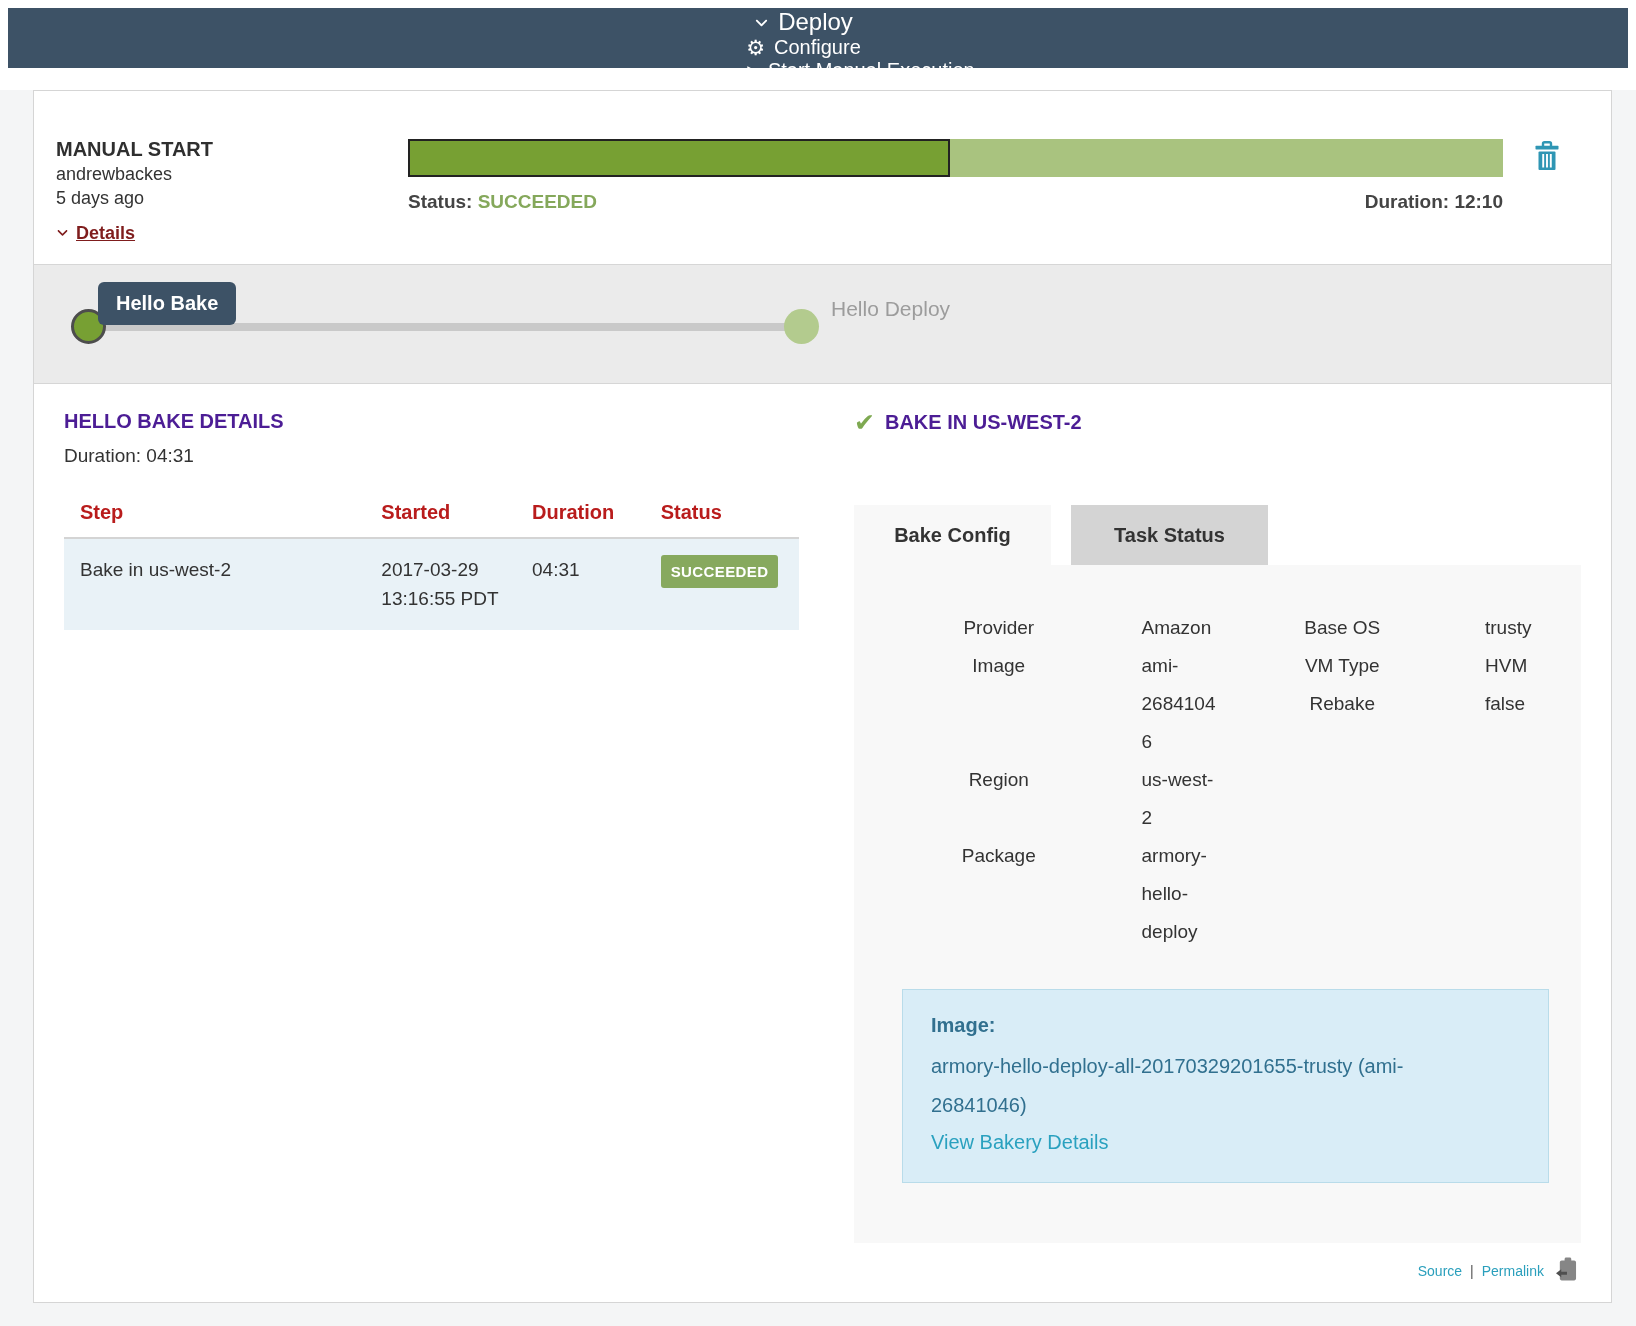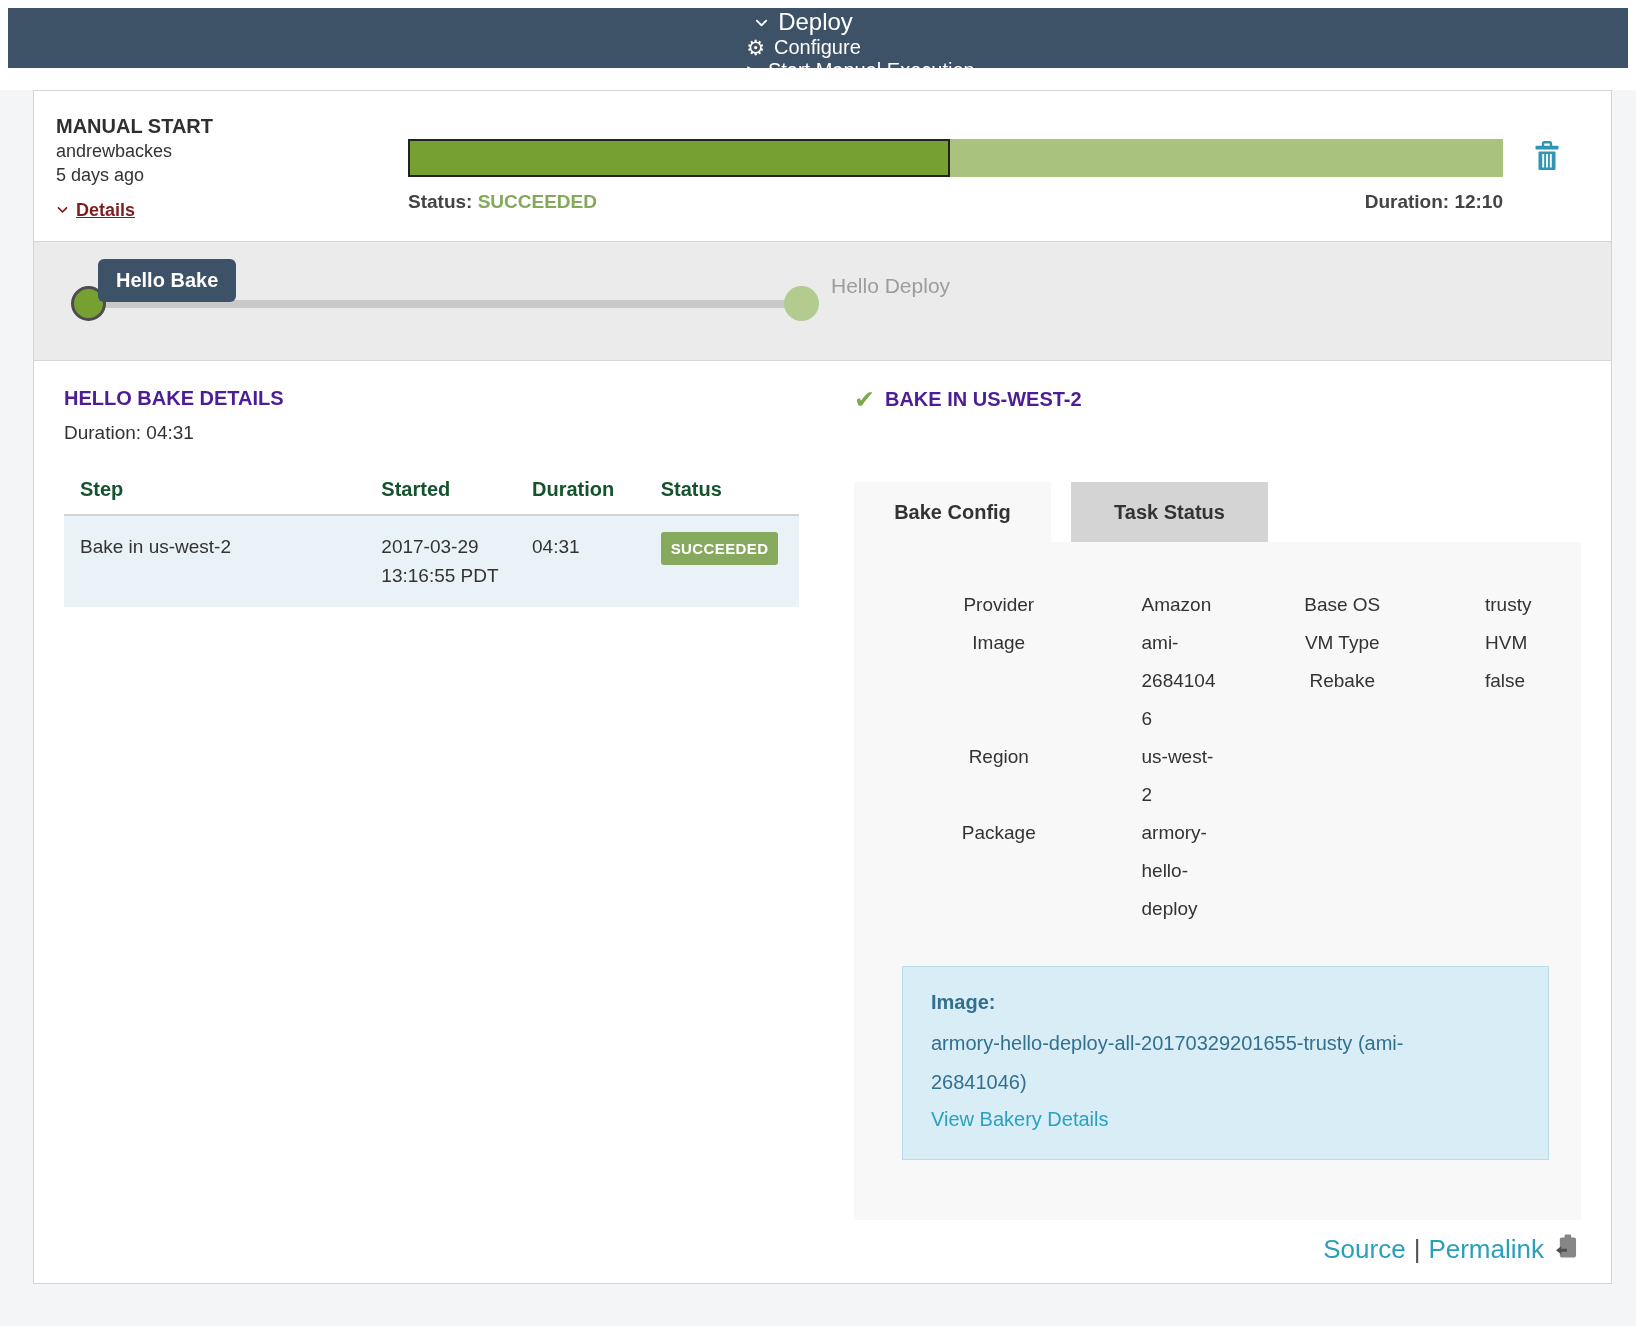--- a/index.html
+++ b/index.html
@@ -15,21 +15,21 @@
   .topbar-btn + .topbar-btn { margin-left:115px; }
   .icon-glyph { line-height:1; }
 
   
   .content-bg { background:#f4f5f6; padding-bottom:18px; min-height:1240px; }
 
   
   .card { background:#fff; border:1px solid #d5d5d5; margin:22px 24px 0 33px; }
 
   .summary { display:flex; padding:24px 20px 20px 22px; }
-  .summary-left { width:352px; flex:none; }
+  .summary-left { width:352px; flex:none;margin-top:23px; }
   .trigger-title { font-size:20px; font-weight:700; color:#2f2f2f; }
   .trigger-user, .trigger-age { font-size:18px; margin-top:3px; }
   .details-toggle { margin-top:14px; display:inline-flex; align-items:center; gap:7px;
     color:#7f1d1d; font-size:18px; font-weight:600; cursor:pointer; }
   .details-toggle .lbl { text-decoration:underline; }
   .summary-mid { flex:1; margin-top:24px; }
   .progressbar { height:38px; display:flex; width:100%; }
   .seg-done { background:#77a033; border:2px solid #222; height:100%; }
   .seg-rest { flex:1; background:#a9c37f; height:100%; }
   .status-row { display:flex; justify-content:space-between; margin-top:14px;
@@ -51,21 +51,21 @@
   .stage-label-idle { position:absolute; left:797px; top:32px; color:#9c9c9c;
     font-size:21px; cursor:pointer; }
 
   
   .details { display:flex; padding:26px 30px 18px 30px; }
   .details-left { width:735px; flex:none; }
   .section-title { font-size:20px; font-weight:700; color:#4c1d95; }
   .stage-duration { margin-top:12px; font-size:19px; }
 
   table.steps { border-collapse:collapse; width:100%; margin-top:34px; }
-  table.steps th { text-align:left; font-size:20px; color:#14532d; padding:0 0 13px 16px;
+  table.steps th { text-align:left; font-size:20px; color:#b91c1c; padding:0 0 13px 16px;
     border-bottom:2px solid #d4d4d4; font-weight:700; }
   table.steps td { background:#e9f2f7; font-size:19px; padding:16px 0 16px 16px;
     vertical-align:top; line-height:1.55; }
   .col-step { width:41%; } .col-started { width:20.5%; } .col-dur { width:17.5%; } .col-status { width:21%; }
   .badge { display:inline-block; background:#87a95e; color:#fff; font-size:15px; font-weight:700;
     padding:5px 10px; border-radius:3px; letter-spacing:.4px; }
 
   .details-right { flex:1; margin-left:55px; min-width:0; }
   .stage-head { display:flex; align-items:center; gap:10px; }
   .check-icon { color:#7ea951; font-size:25px; font-weight:700; line-height:1; }
@@ -81,22 +81,22 @@
   .cfg-row { display:flex; font-size:19px; line-height:38px; }
   .cfg-label { flex:1; text-align:center; font-weight:400; padding-right:18px; white-space:nowrap; }
   .cfg-value { width:76px; flex:none; overflow-wrap:break-word; word-wrap:break-word; }
 
   .info-box { margin:38px 12px 0 28px; background:#d9edf7; border:1px solid #b9dcea;
     padding:24px 28px 28px 28px; color:#31708f; font-size:20px; }
   .info-box .info-title { font-weight:700; }
   .info-box .info-name { margin-top:10px; max-width:520px; line-height:1.95; }
   .info-box .info-link { margin-top:6px; color:#2aa1bf; cursor:pointer; }
 
-  .card-footer { margin-top:14px; display:flex; justify-content:flex-end; align-items:flex-start;
-    gap:8px; font-size:26px; padding-right:4px; }
+  .card-footer { margin-top:14px; display:flex; justify-content:flex-end; align-items:center;
+    gap:8px; font-size:14px; padding-right:4px; }
   .footer-link { color:#2a9fbc; cursor:pointer; }
   .footer-sep { color:#555; }
   .copy-btn { cursor:pointer; background:none; border:none; padding:0; margin-left:4px; }
 </style>
 </head>
 <body>
 
 <div class="topbar">
   <div class="topbar-title">
     <span>

